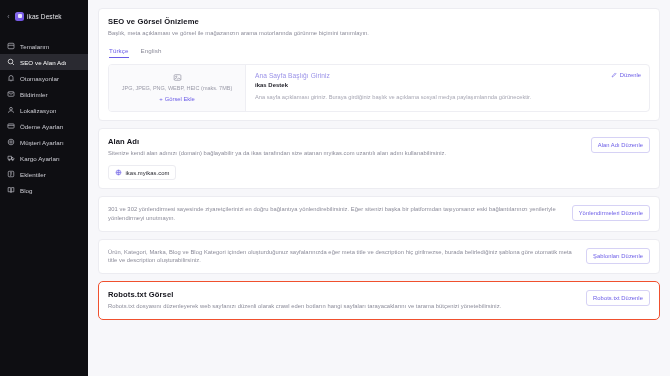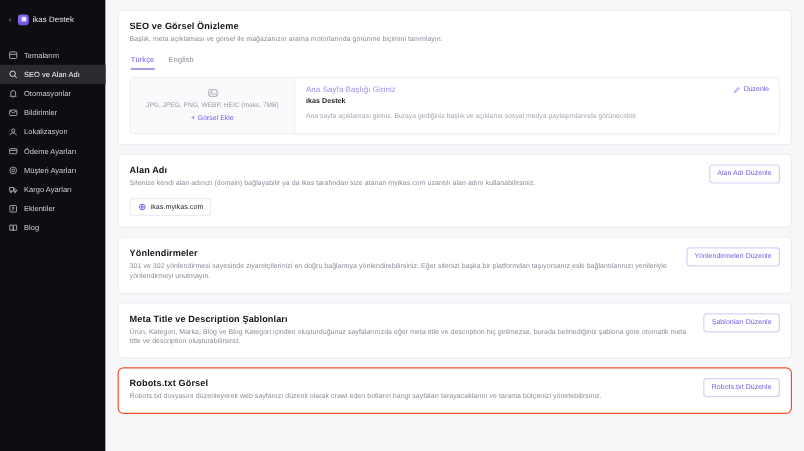--- a/index.html
+++ b/index.html
@@ -354,31 +354,29 @@
               <path d="M2.4 8h11.2M8 2.4c1.6 1.8 1.6 9.4 0 11.2M8 2.4c-1.6 1.8-1.6 9.4 0 11.2"></path>
             </svg>
         </span>
         <span class="dtext">ikas.myikas.com</span>
       </div>
     </section>
 
     <section class="card">
       <div class="card-row">
         <div class="card-texts">
-          <div class="card-title">Yönlendirmeler</div>
           <div class="card-desc">301 ve 302 yönlendirmesi sayesinde ziyaretçilerinizi en doğru bağlantıya yönlendirebilirsiniz. Eğer sitenizi başka bir platformdan taşıyorsanız eski bağlantılarınızı yenileriyle yönlendirmeyi unutmayın.</div>
         </div>
         <button class="btn-outline">Yönlendirmeleri Düzenle</button>
       </div>
     </section>
 
     <section class="card">
       <div class="card-row">
         <div class="card-texts">
-          <div class="card-title">Meta Title ve Description Şablonları</div>
           <div class="card-desc">Ürün, Kategori, Marka, Blog ve Blog Kategori içinden oluşturduğunuz sayfalarınızda eğer meta title ve description hiç girilmezse, burada belirlediğiniz şablona göre otomatik meta title ve description oluşturabilirsiniz.</div>
         </div>
         <button class="btn-outline">Şablonları Düzenle</button>
       </div>
     </section>
 
     <section class="card highlight">
       <div class="card-row">
         <div class="card-texts">
           <div class="card-title">Robots.txt Görsel</div>

